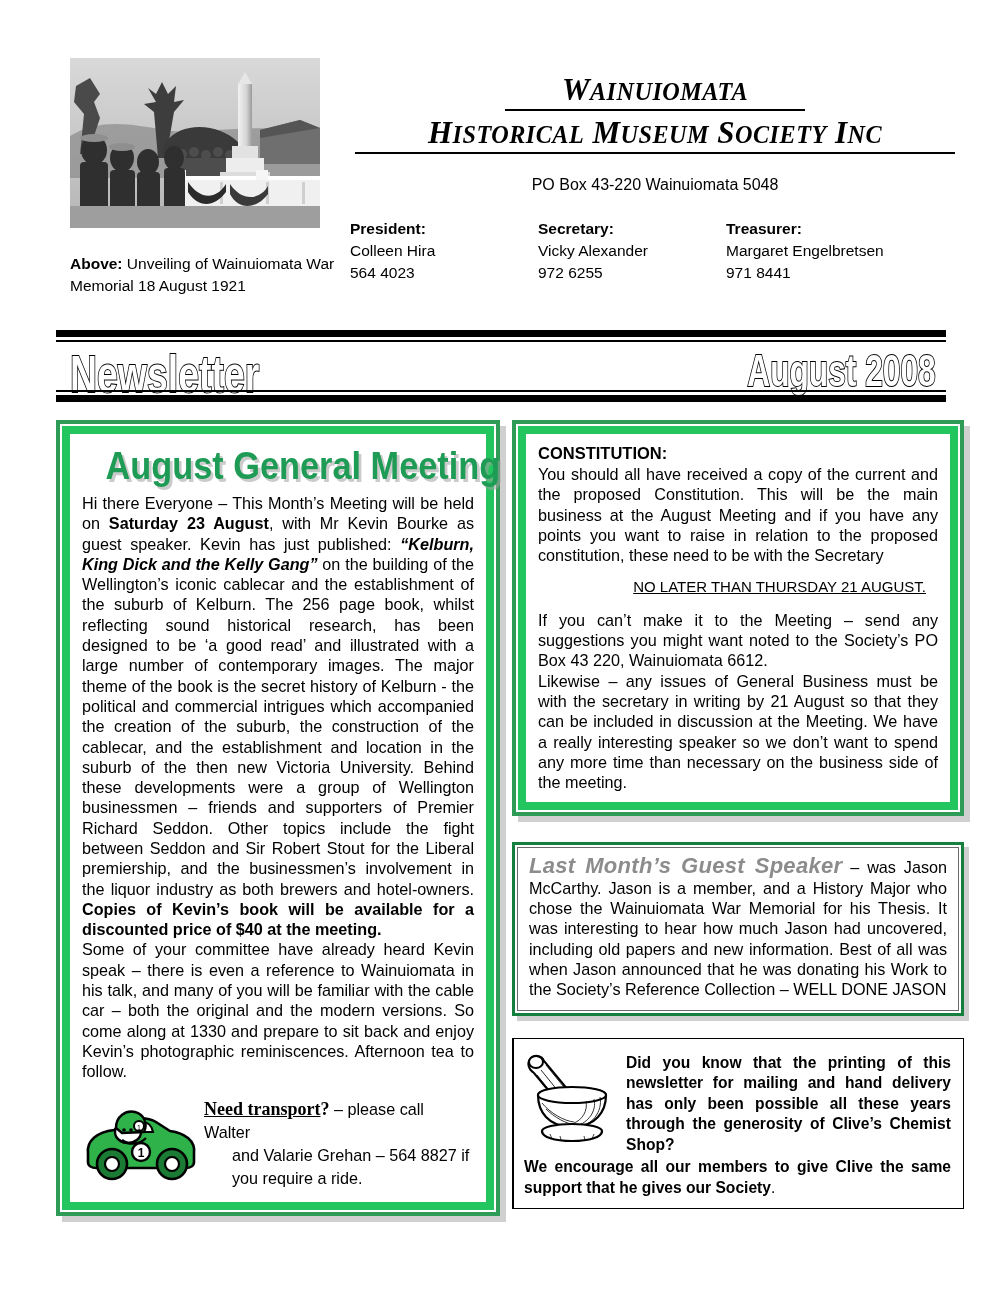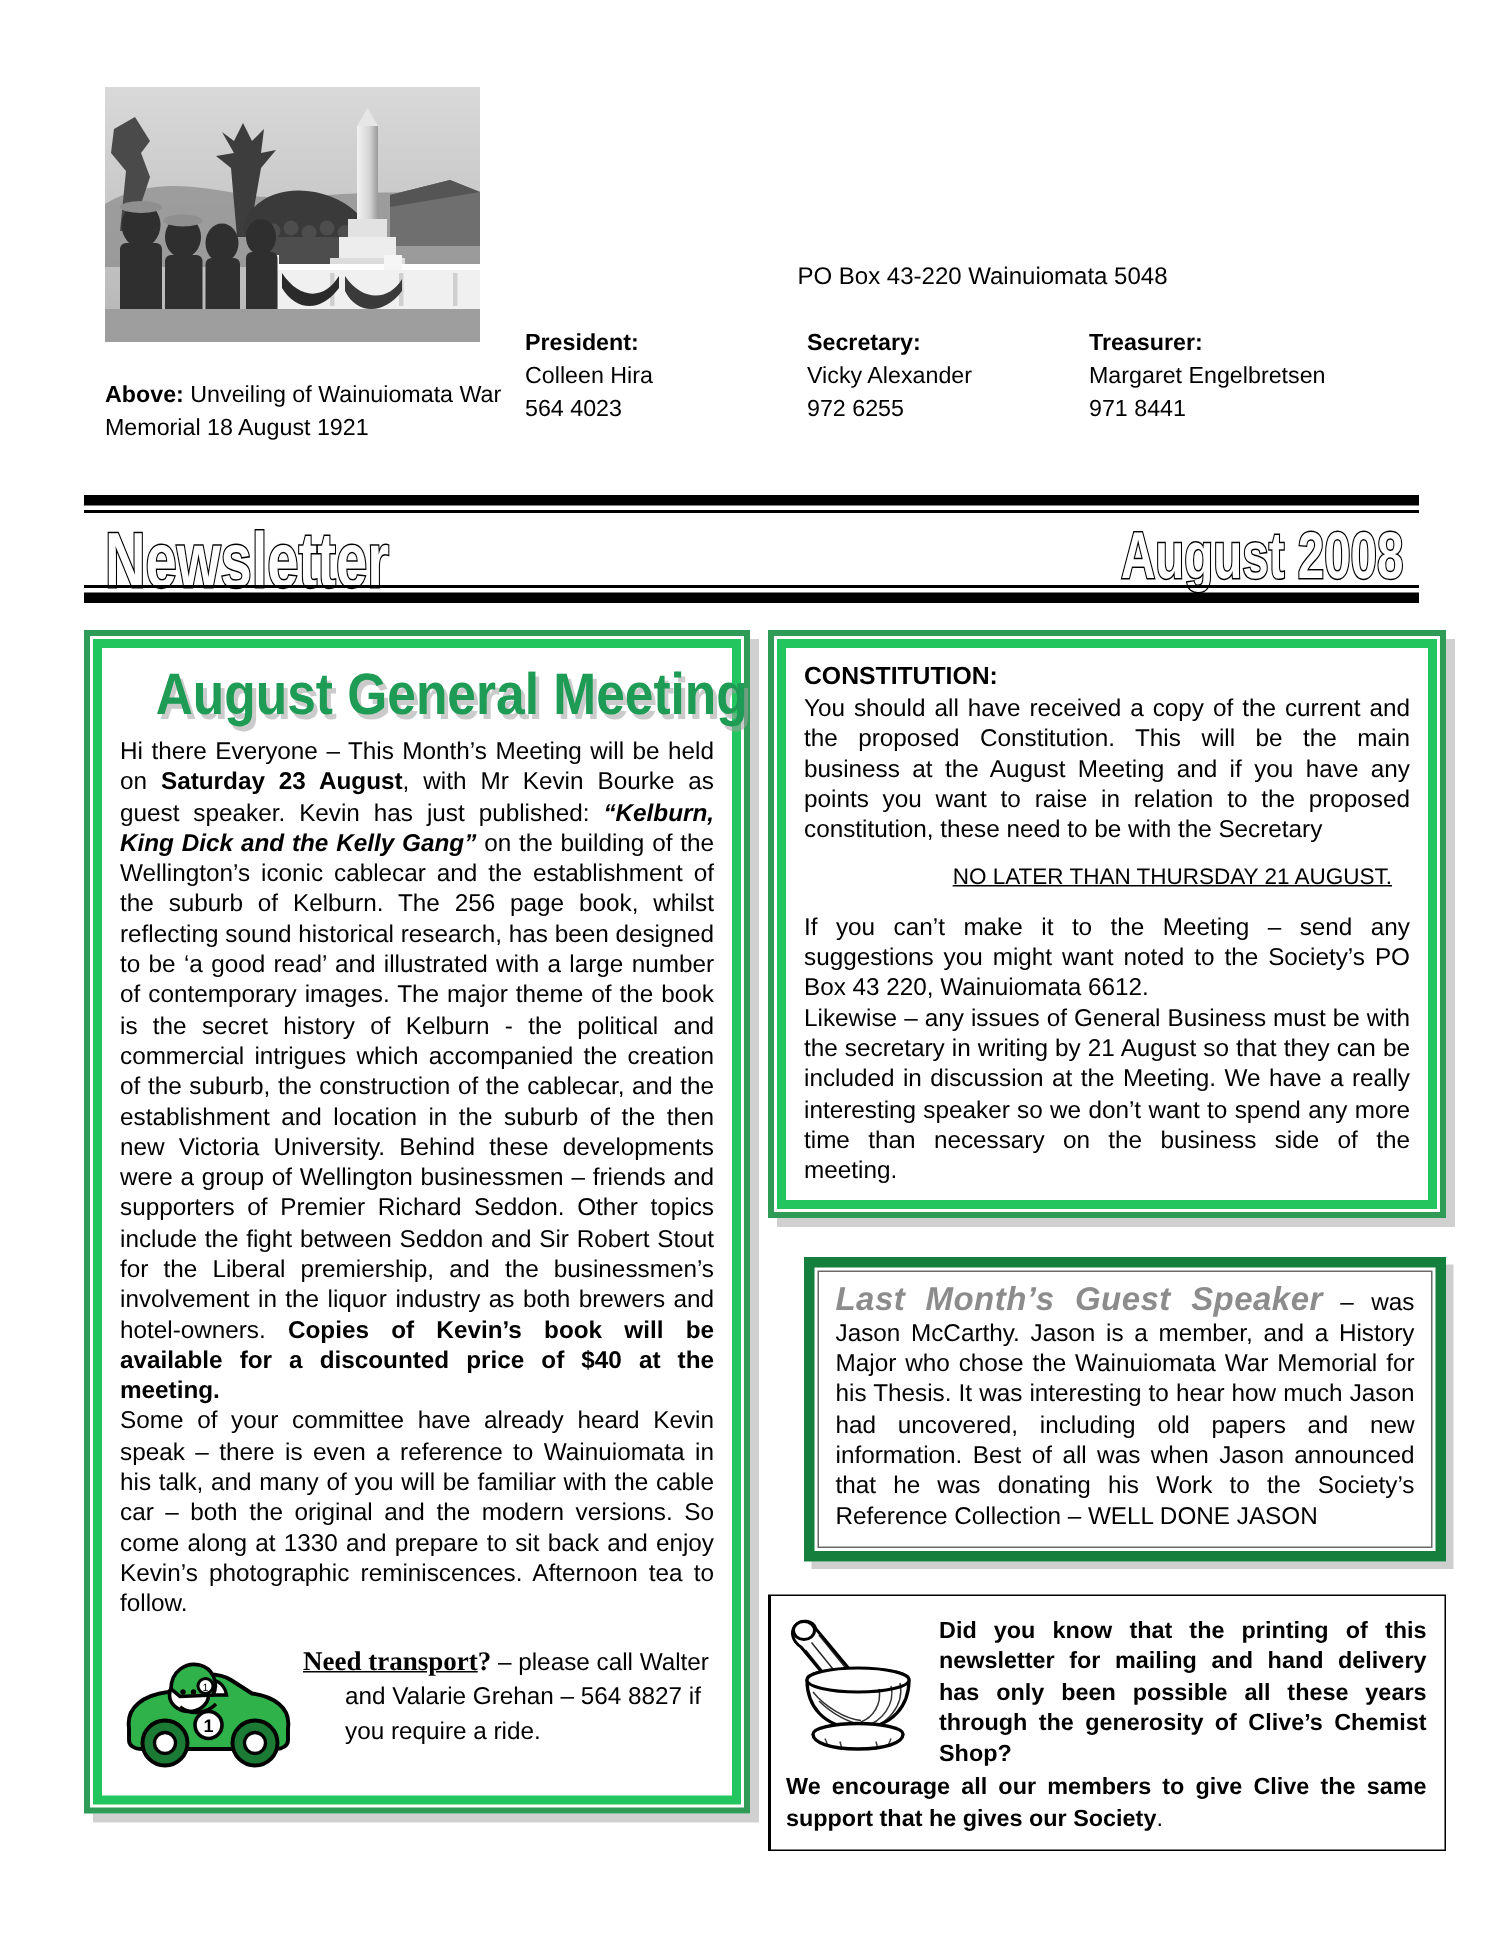--- a/index.html
+++ b/index.html
@@ -179,21 +179,21 @@
   }
 
   
   .green-frame {
     position: relative;
     border: 4px solid #2E9B57;
     background: #fff;
     box-shadow: 6px 6px 0 0 rgba(150,150,150,0.45);
   }
   .green-frame > .inner {
-    border: 6px solid #22c55e;
+    border: 8px solid #22c55e;
     margin: 2px;
     padding: 10px 12px 12px 12px;
     background: #fff;
   }
 
   .meeting-heading {
     font-family: "Liberation Sans", sans-serif;
     font-weight: bold;
     font-size: 39px;
     color: #1E9B54;
@@ -259,24 +259,23 @@
     text-align: right;
     text-decoration: underline;
     margin: 12px;
     font-size: 15px;
     line-height: 20.3px;
   }
 
   .speaker-box {
     margin-top: 26px;
     position: relative;
-    border: 7px solid #15803d;
+    border: 3px solid #15803d;
     background: #fff;
     box-shadow: 5px 5px 0 0 rgba(160,160,160,0.5);
-    margin-left: 24px;
   }
   .speaker-box > .inner {
     border: 1px solid #6a6a6a;
     margin: 2px;
     padding: 8px 11px 10px 11px;
   }
   .speaker-title {
     font-weight: bold;
     font-style: italic;
     font-size: 22px;
@@ -404,20 +403,24 @@
         </g>
 
         <rect x="0" y="148" width="250" height="22" fill="#9e9e9e"></rect>
       </svg>
     </div>
 
     <div class="photo-caption">
       <b>Above:</b><span> Unveiling of Wainuiomata War Memorial 18 August 1921</span>
     </div>
 
+    <div class="society-title">
+      <span class="line l1"><span>W</span><span class="sc">AINUIOMATA</span></span>
+      <span class="line l2"><span>H</span><span class="sc">ISTORICAL</span> <span>M</span><span class="sc">USEUM</span> <span>S</span><span class="sc">OCIETY</span> <span>I</span><span class="sc">NC</span></span>
+    </div>
 
     <div class="po-box">PO Box 43-220 Wainuiomata 5048</div>
 
     <div class="officers">
       <div class="officer o1">
         <div class="role">President:</div>
         <div>Colleen Hira</div>
         <div>564 4023</div>
       </div>
       <div class="officer o2">

